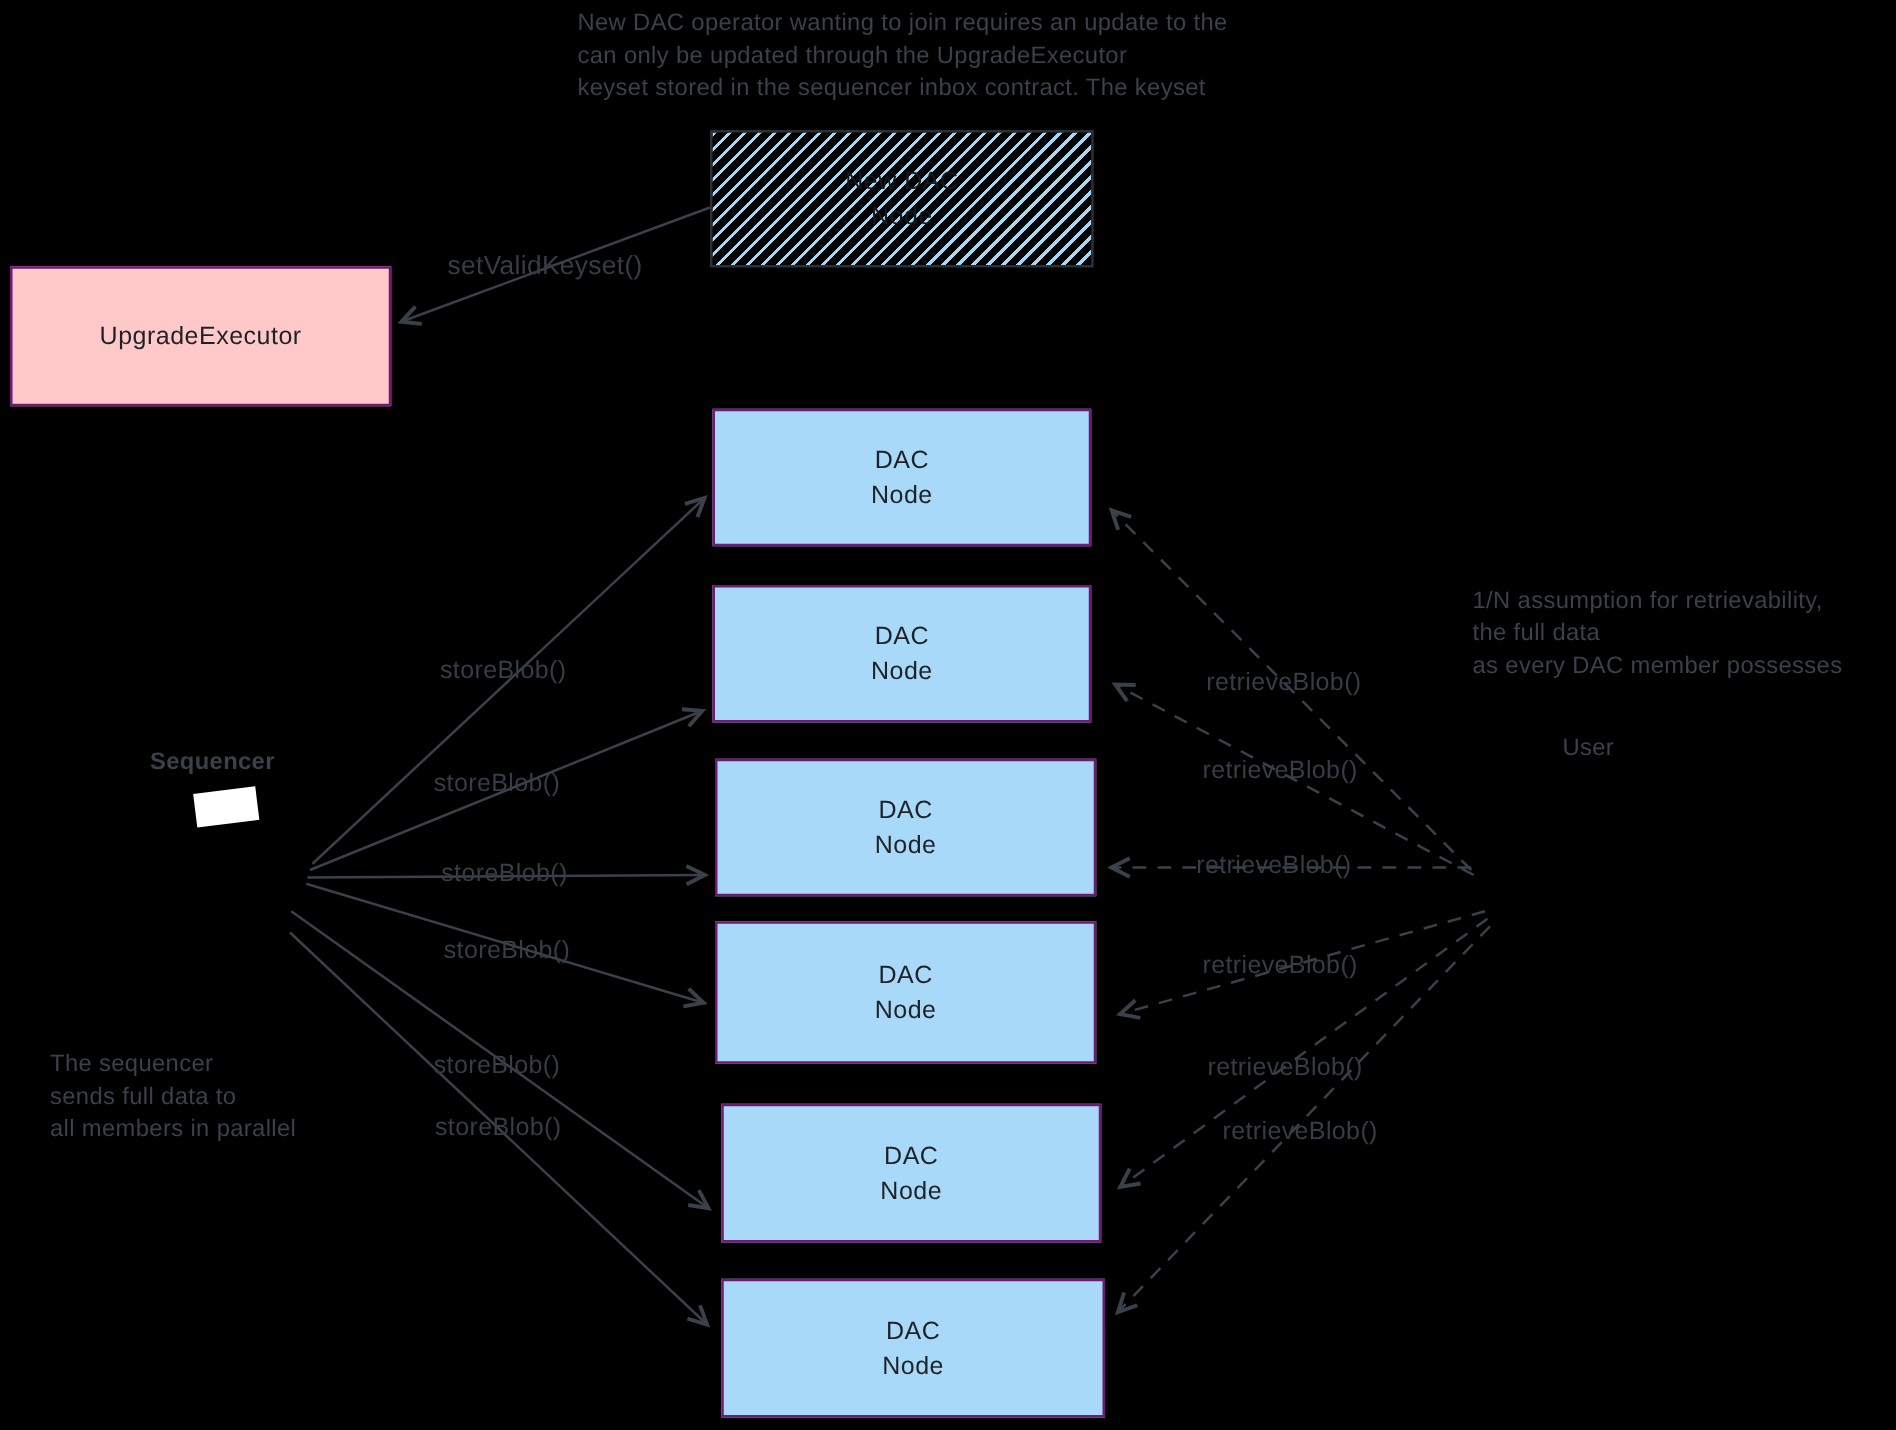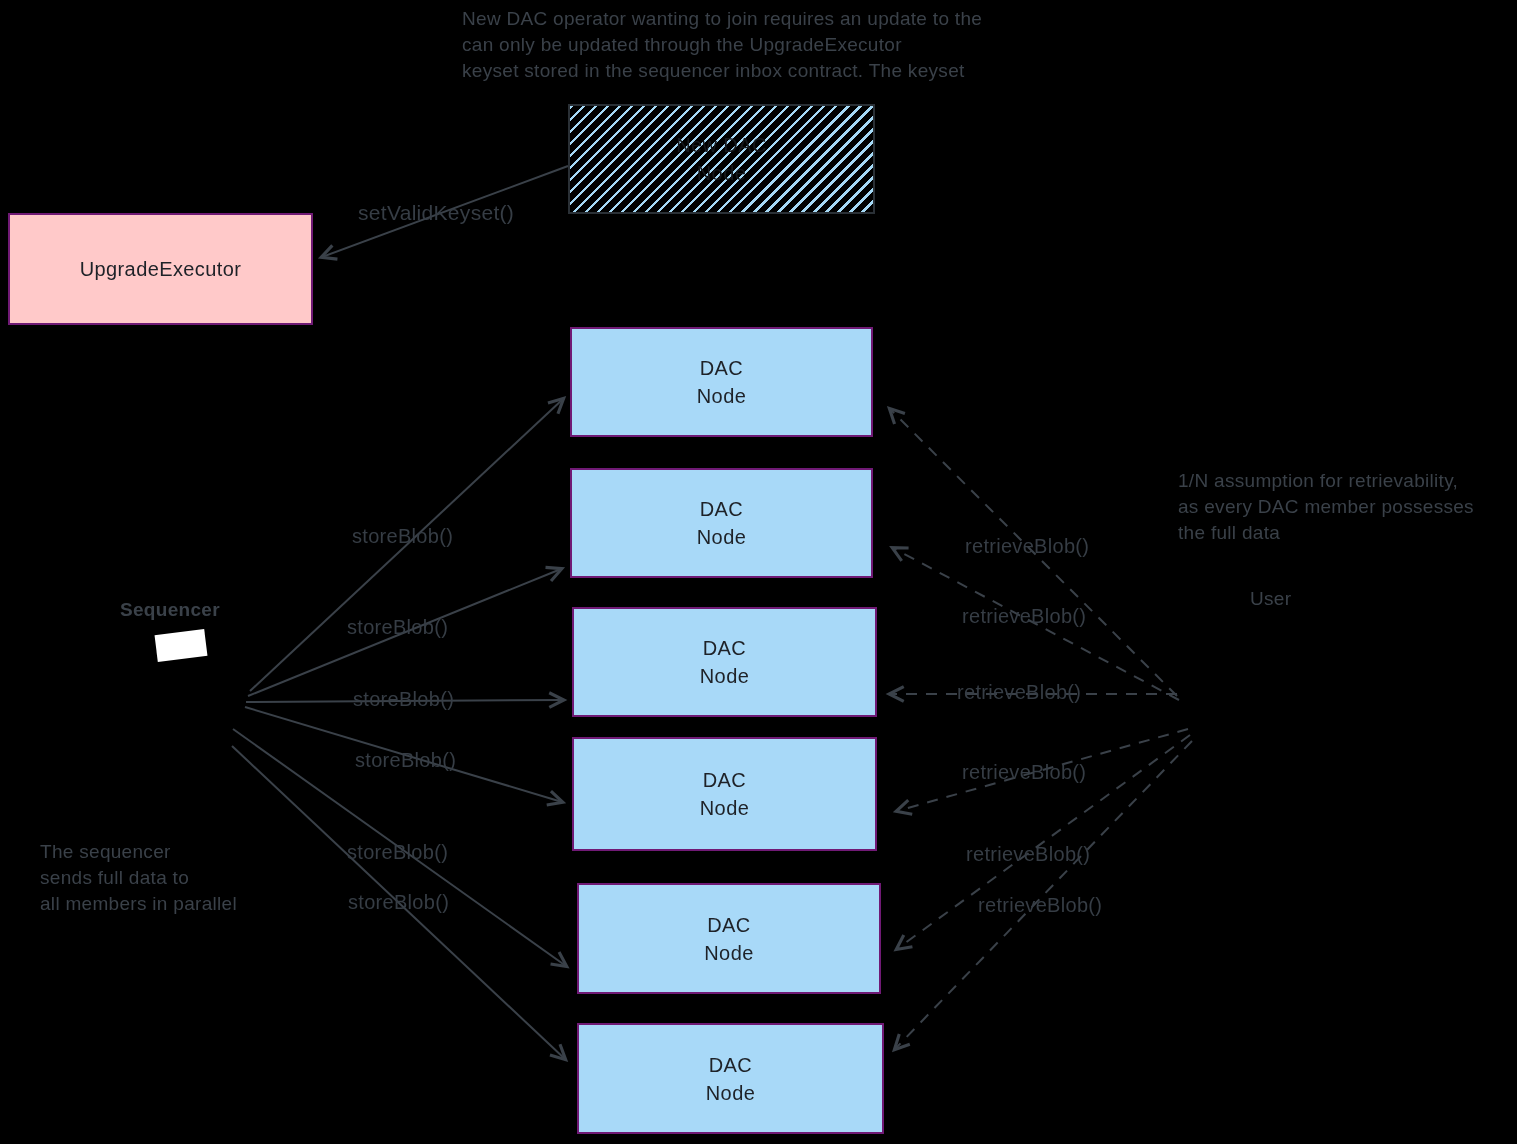--- a/index.html
+++ b/index.html
@@ -118,22 +118,22 @@
     <div>Node</div>
   </div>
 
   <div class="note l-seq">Sequencer</div>
   <div class="screen"></div>
 
   <div class="note l-user">User</div>
 
   <div class="note n-right">
     <div>1/N assumption for retrievability,</div>
+    <div>the full data</div>
     <div>as every DAC member possesses</div>
-    <div>the full data</div>
   </div>
 
   <div class="note n-left">
     <div>The sequencer</div>
     <div>sends full data to</div>
     <div>all members in parallel</div>
   </div>
 
   <div class="floatlabel l-svk">setValidKeyset()</div>
   <div class="floatlabel l-s1">storeBlob()</div>

